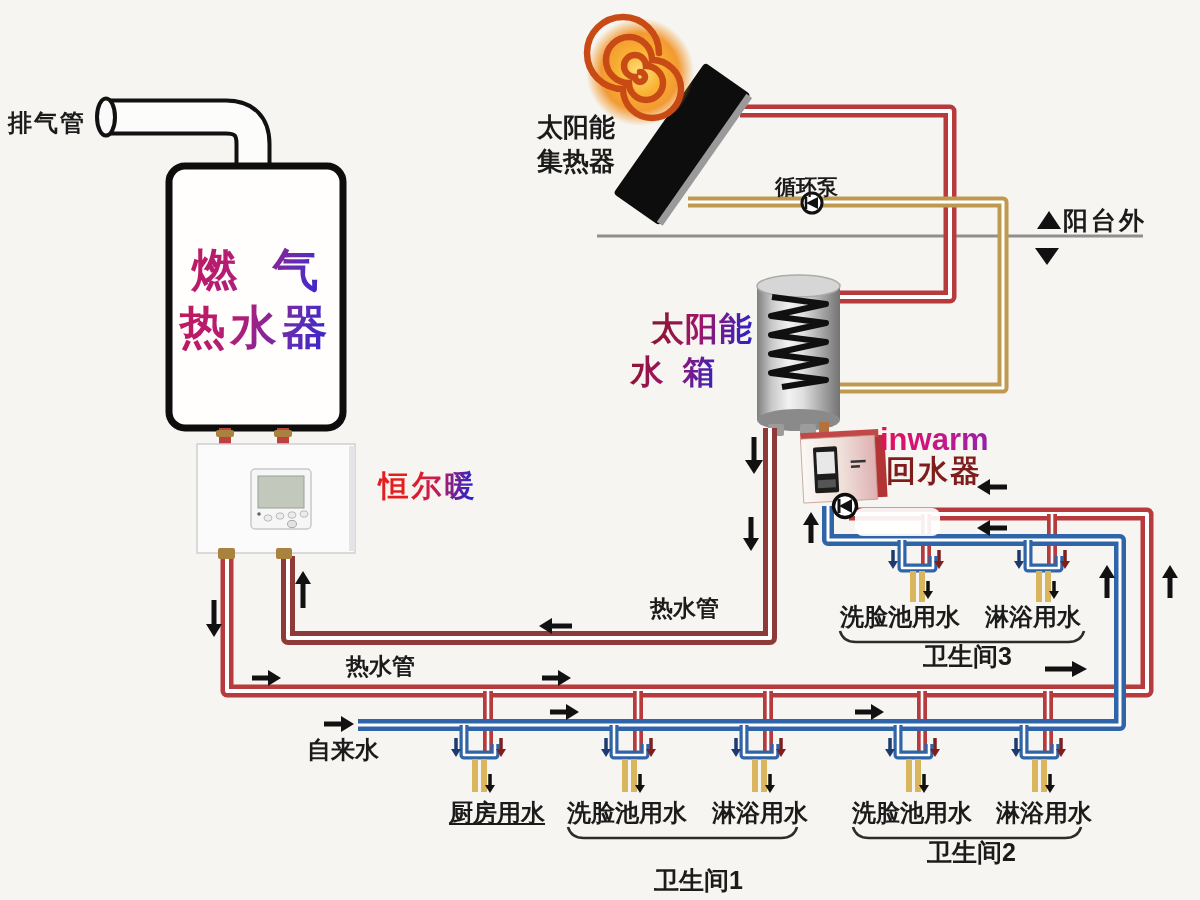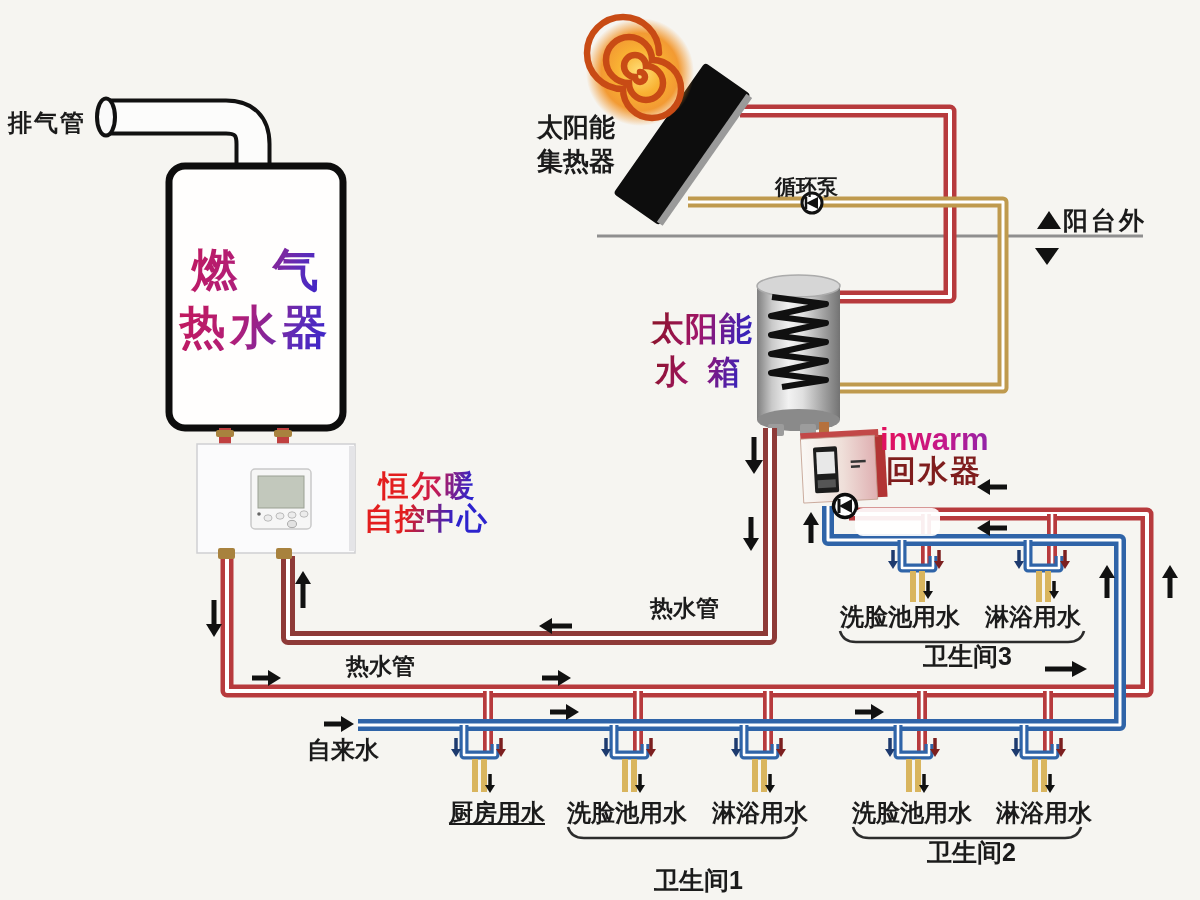--- a/index.html
+++ b/index.html
@@ -311,31 +311,30 @@
     <path class="bracket" d="M840 631 q3 11 16 11 H1068 q13 0 16 -11"></path>
   </g>
 </svg>
 
 <div class="lbl" style="left:8px;top:110px;font-size:24px;letter-spacing:2px;">排气管</div>
 
 <div class="lbl ctr g-heater" style="left:168px;top:246px;width:176px;font-size:46px;word-spacing:18px;letter-spacing:2px;">燃 气</div>
 <div class="lbl ctr g-heater" style="left:168px;top:303px;width:176px;font-size:46px;letter-spacing:5px;">热水器</div>
 
 <div class="lbl ctr g-ctrl1" style="left:368px;top:470px;width:120px;font-size:30px;letter-spacing:3px;">恒尔暖</div>
-<div class="lbl ctr g-ctrl2" style="left:356px;top:503px;width:140px;font-size:30px;letter-spacing:1px;">自控中心</div>
 
 <div class="lbl ctr" style="left:530px;top:114px;width:92px;font-size:26px;">太阳能</div>
 <div class="lbl ctr" style="left:530px;top:148px;width:92px;font-size:26px;">集热器</div>
 
 <div class="lbl" style="left:775px;top:176px;font-size:21px;">循环泵</div>
 
 <div class="lbl" style="left:1063px;top:199px;font-size:25px;letter-spacing:3px;margin-top:8px;">阳台外</div>
 
 <div class="lbl ctr g-tank" style="left:650px;top:312px;width:104px;font-size:33px;letter-spacing:1px;">太阳能</div>
-<div class="lbl ctr g-tank" style="left:646px;top:355px;width:104px;font-size:33px;word-spacing:10px;">水 箱</div>
+<div class="lbl ctr g-tank" style="left:621px;top:355px;width:104px;font-size:33px;word-spacing:10px;">水 箱</div>
 
 <div class="lbl g-inwarm" style="left:880px;top:424px;font-size:31px;font-weight:800;">inwarm</div>
 <div class="lbl" style="left:886px;top:455px;font-size:30px;letter-spacing:2px;color:#7f1d1d;">回水器</div>
 
 <div class="lbl g-valve pill" style="left:855px;top:508px;font-size:25px;">单向阀</div>
 
 <div class="lbl" style="left:650px;top:596px;font-size:23px;">热水管</div>
 <div class="lbl" style="left:346px;top:654px;font-size:23px;">热水管</div>
 <div class="lbl" style="left:307px;top:737px;font-size:24px;">自来水</div>
 

